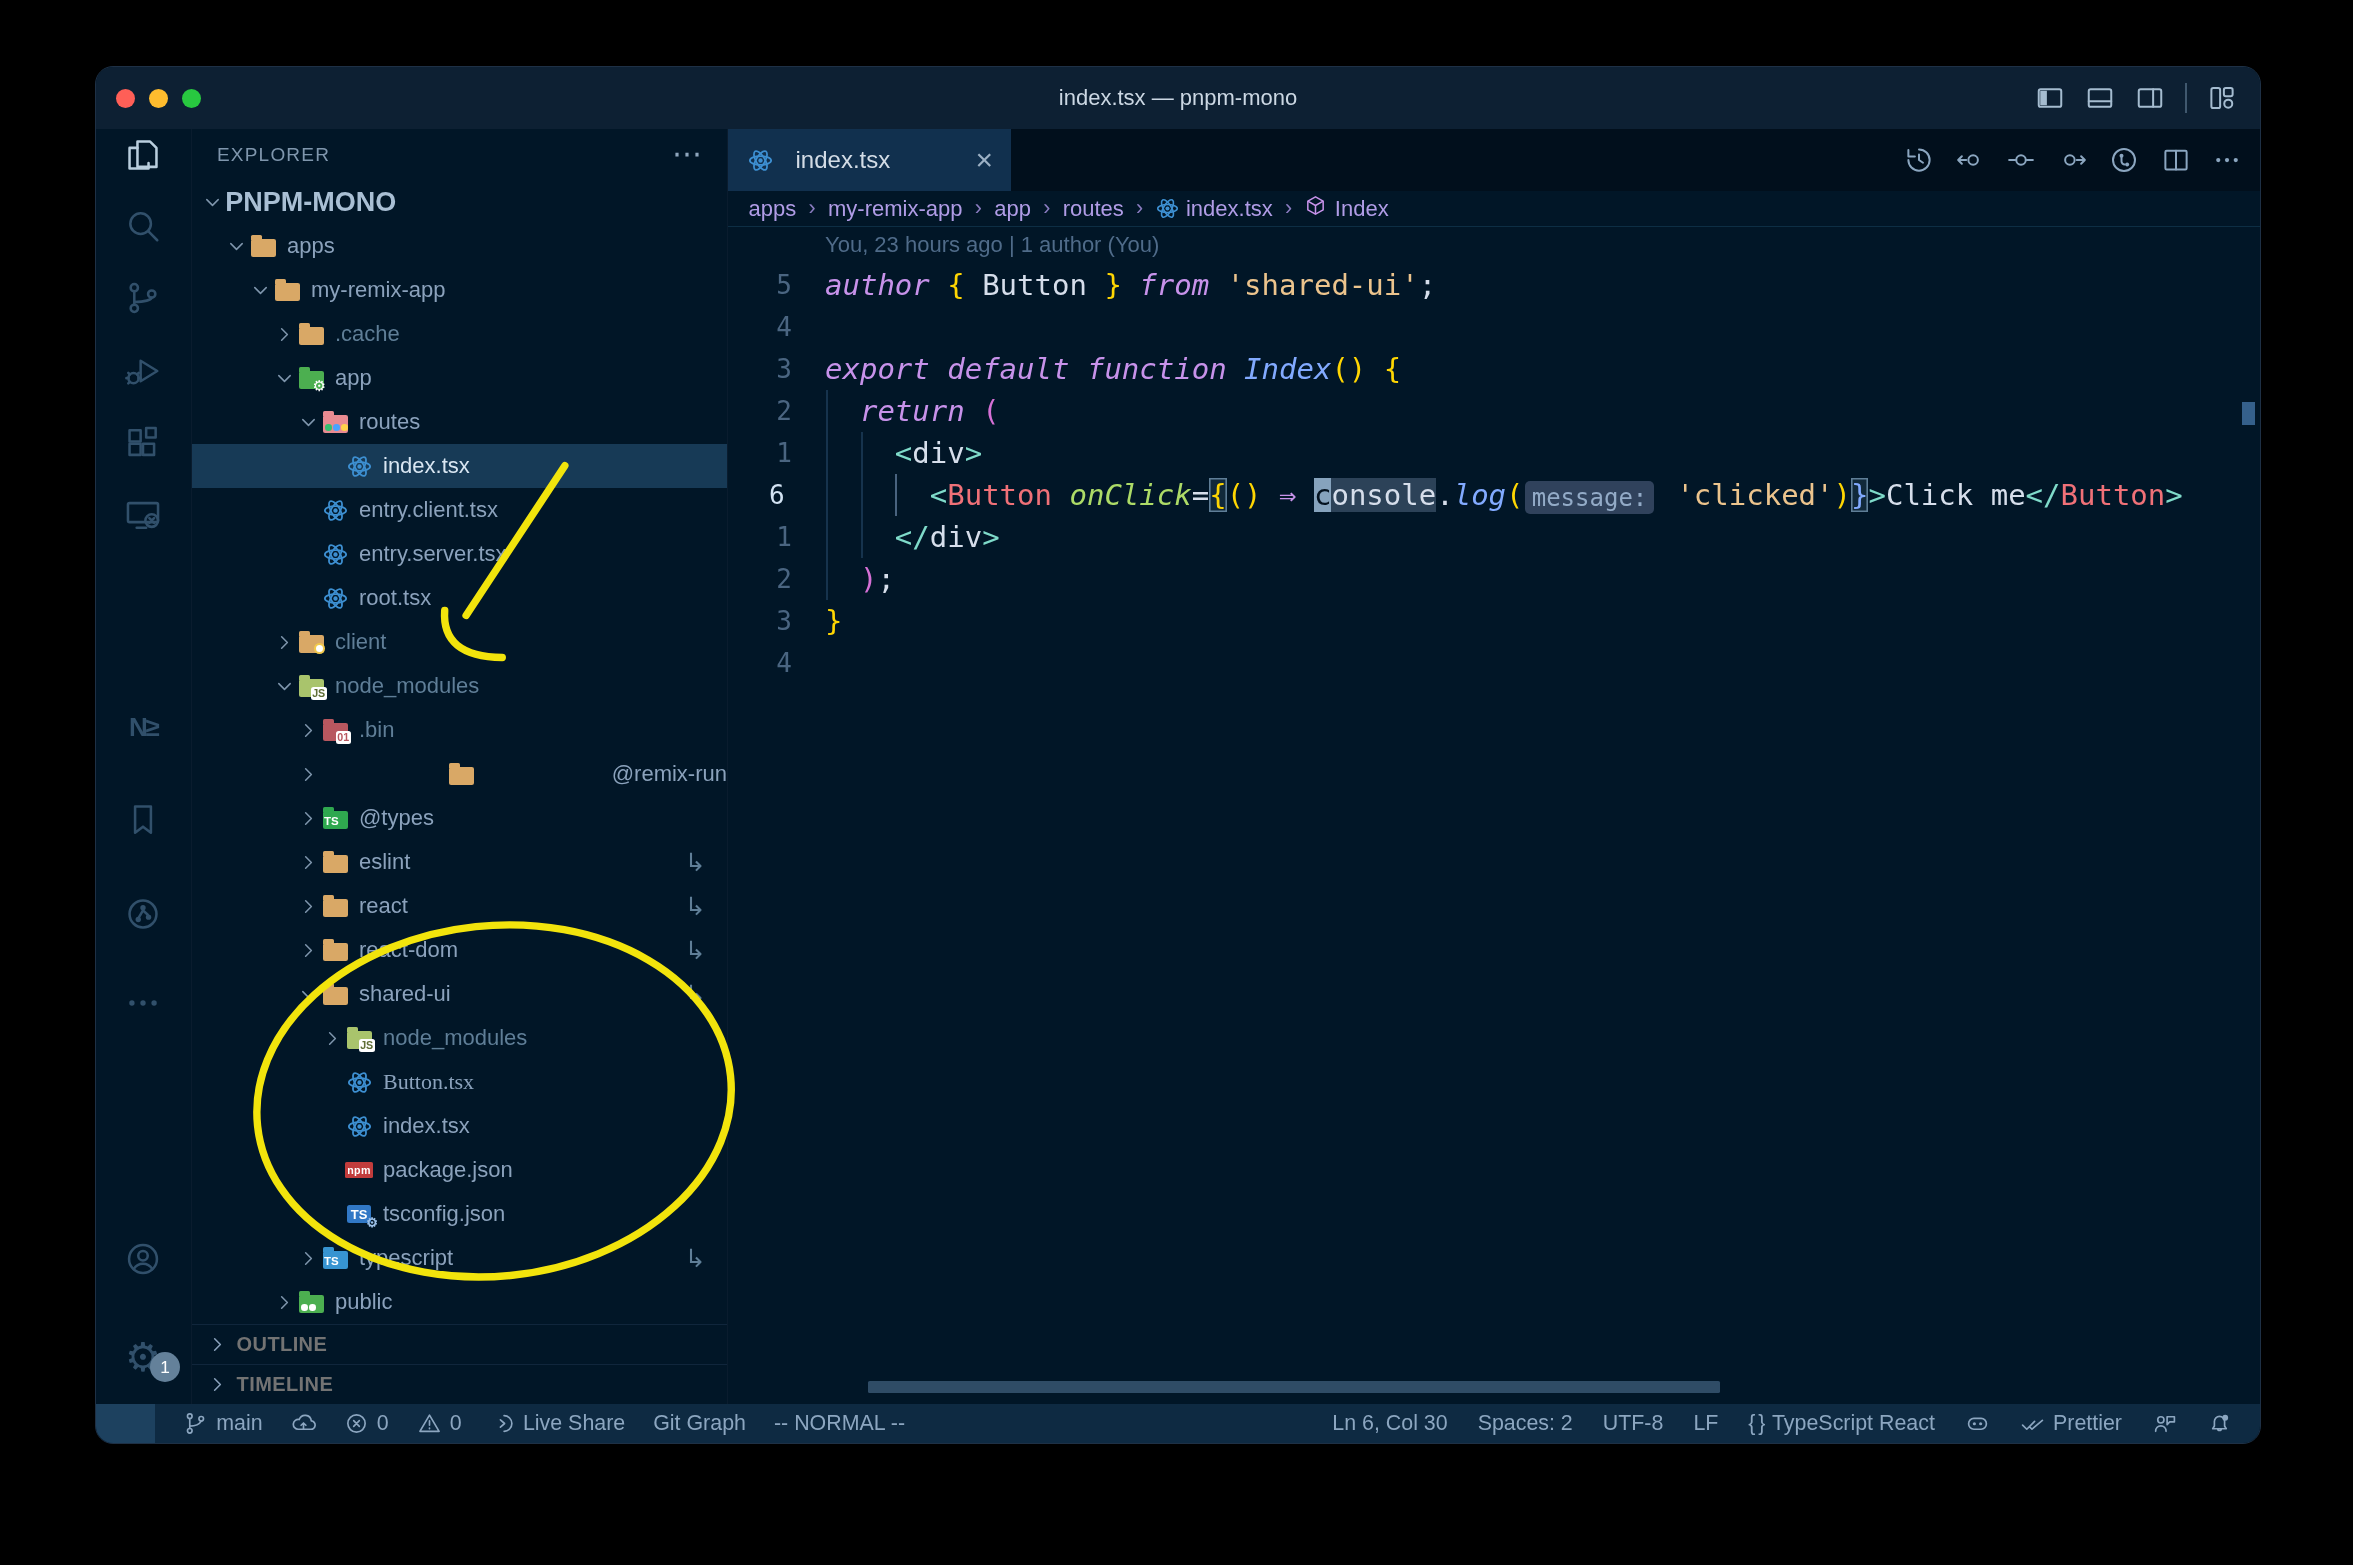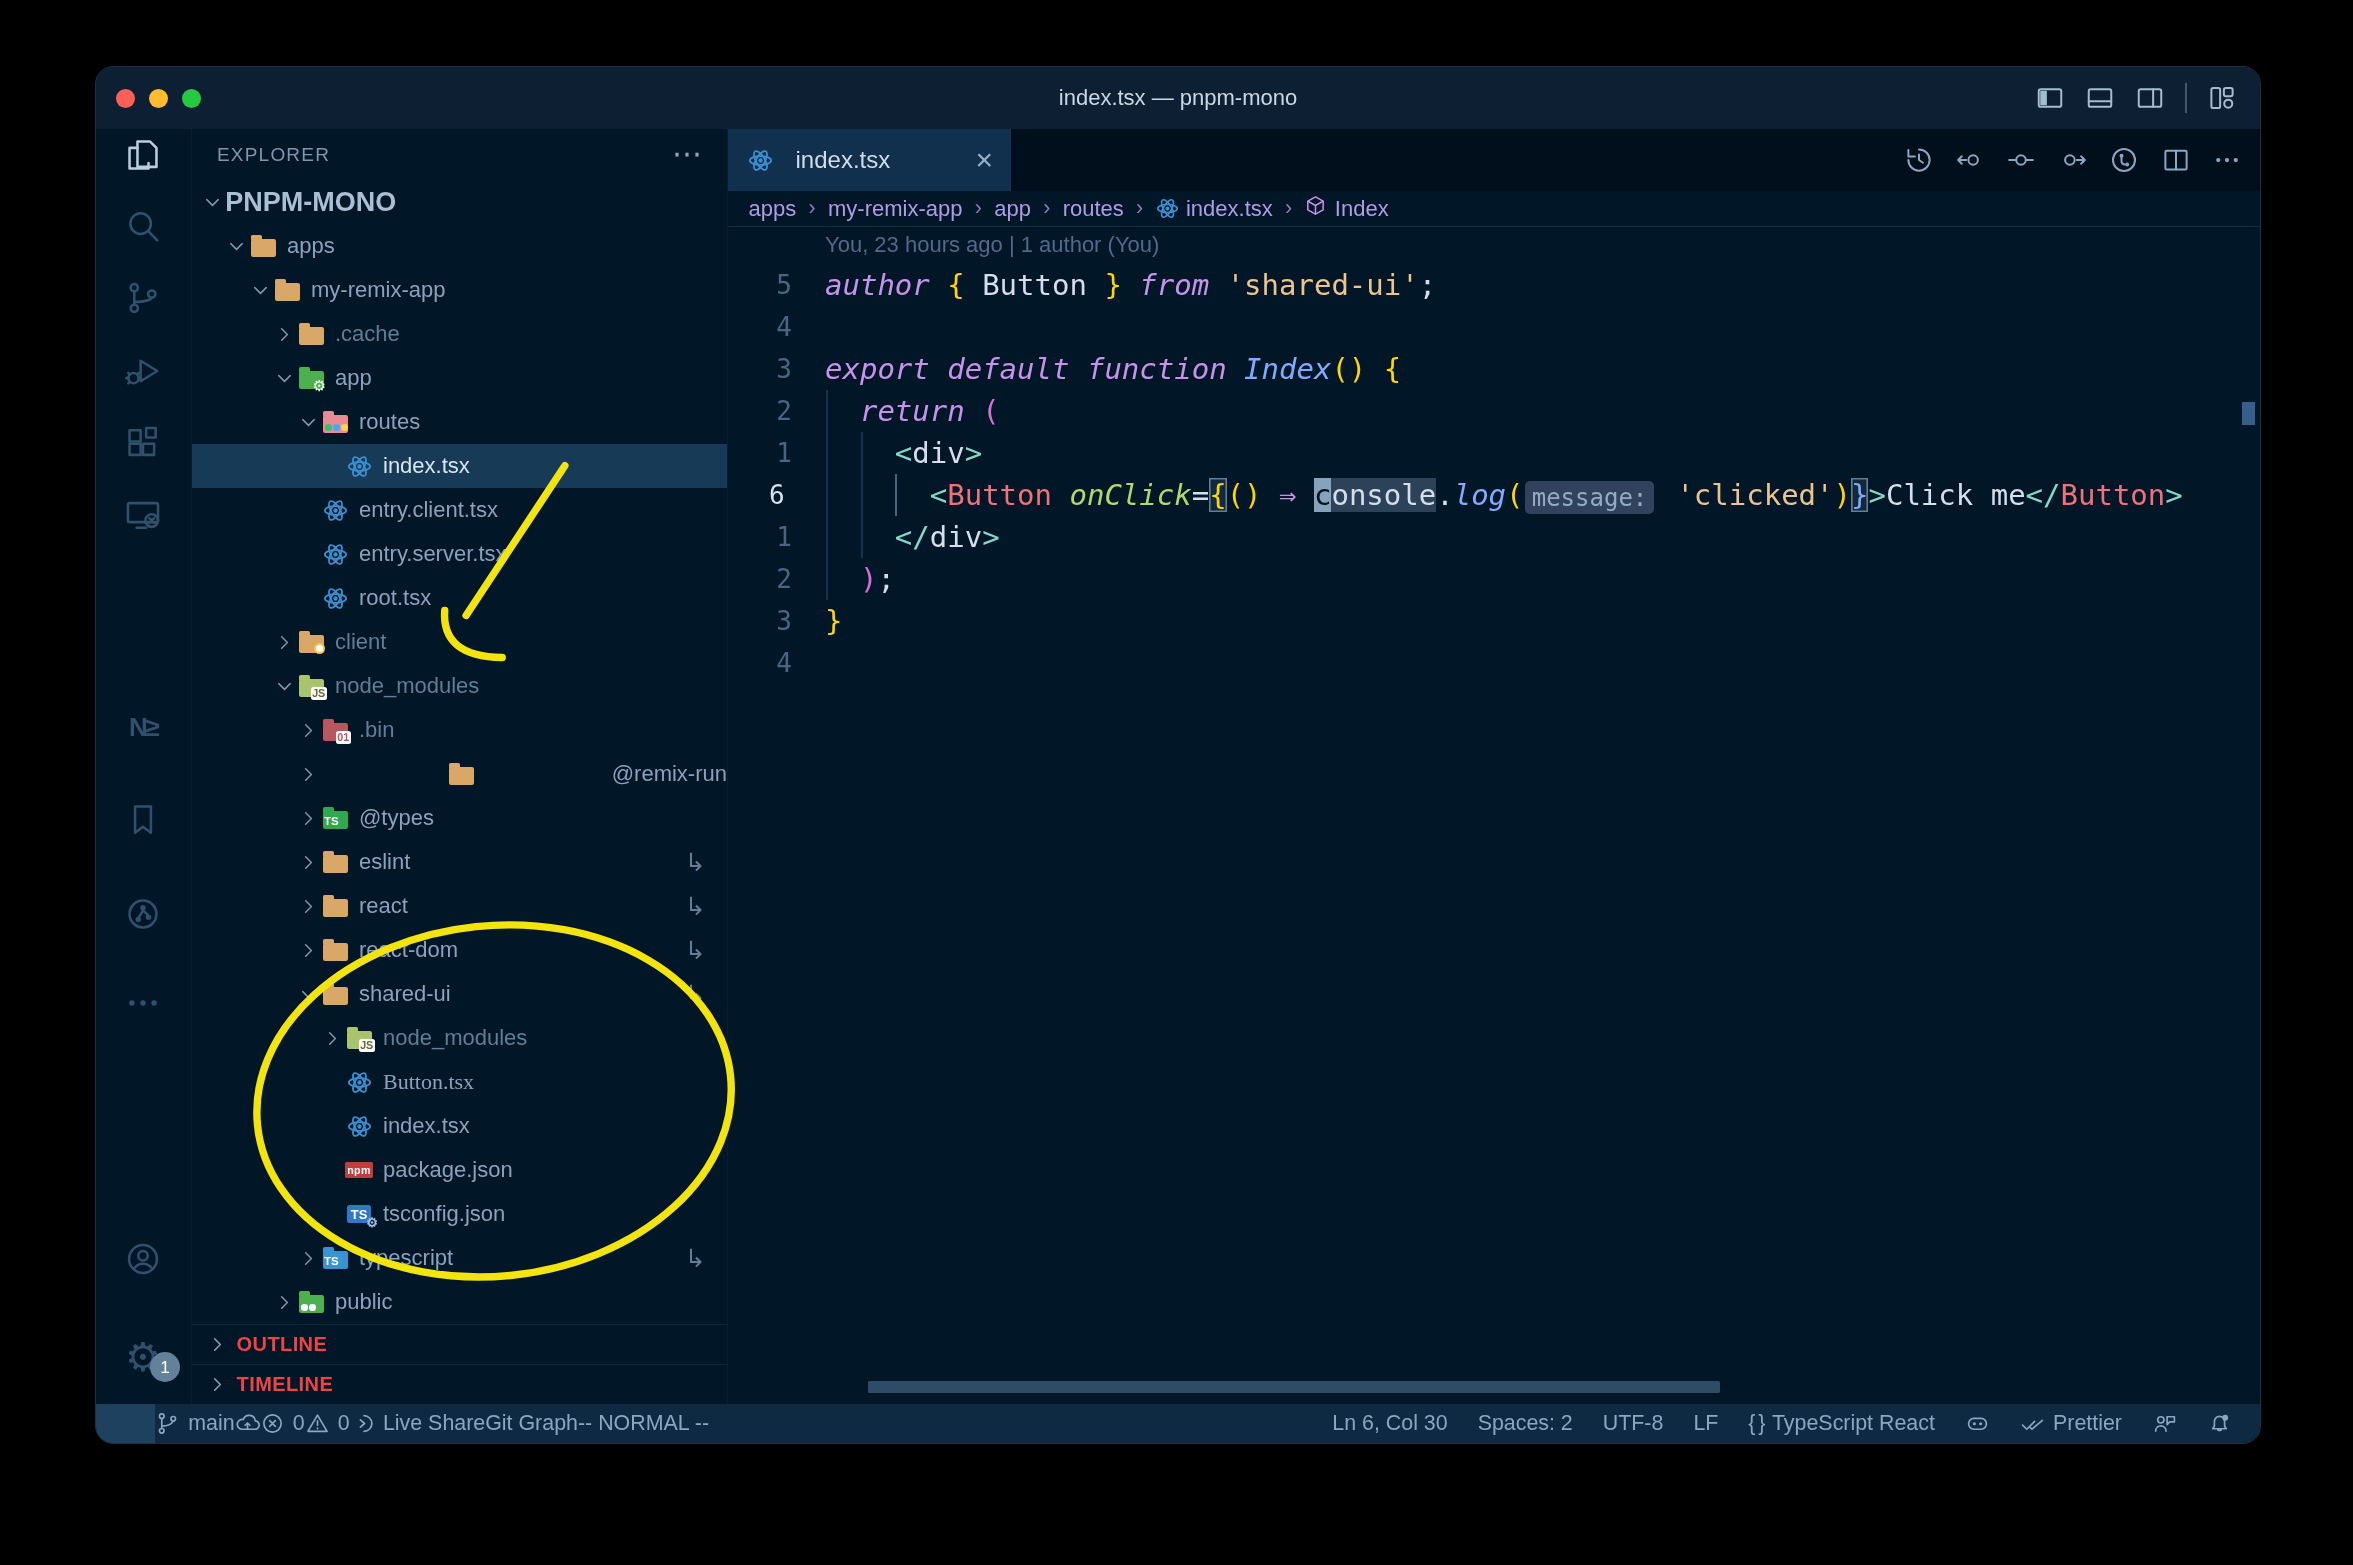--- a/index.html
+++ b/index.html
@@ -44,21 +44,21 @@
   .fb-ts{left:1.6px;bottom:0.8px;font-weight:bold;font-size:11.5px}
   .fb-chip{right:-3.3px;bottom:-3.3px;background:#fff;color:#5f6d35;font-weight:bold;font-size:10.7px;padding:0.8px 1.6px;border-radius:2.5px}
   .fb-circ{right:-1.6px;bottom:-1.6px;width:11.5px;height:11.5px;border-radius:50%;background:#fff;border:2.5px solid #f2c94c;box-sizing:border-box}
   .fb-dots{position:absolute;left:2.5px;bottom:1.6px;display:flex;gap:1.6px}
   .fb-dots i{width:6.6px;height:6.6px;border-radius:50%;display:block}
   .ratom{width:25px;height:25px;display:block}
   .npmtag{background:#c23c3c;color:#fff;font-weight:bold;font-size:10.7px;padding:1.6px 2.5px;border-radius:1.6px;letter-spacing:0.4px}
   .tstag{background:#3178c6;color:#fff;font-weight:bold;font-size:13px;padding:1.6px 4.1px;border-radius:2.5px;position:relative}
   .tsgear{position:absolute;right:-6.6px;bottom:-6.6px;font-size:13px;color:#9dc1e8}
   .sb-sections{position:absolute;bottom:0;left:0;right:0}
-  .sb-section{height:39px;border-top:0.8px solid #10263c;display:flex;align-items:center;padding-left:13px;color:#ef4444;font-weight:bold;font-size:20px;letter-spacing:0.4px;gap:6.6px;cursor:pointer}
+  .sb-section{height:39px;border-top:0.8px solid #10263c;display:flex;align-items:center;padding-left:13px;color:#737373;font-weight:bold;font-size:20px;letter-spacing:0.4px;gap:6.6px;cursor:pointer}
   .sb-section .chev{color:#8ba2bc}
   
   .editor{flex:1;position:relative;background:#011627;overflow:hidden}
   .tabs{height:62px;background:#010f1c;display:flex;align-items:stretch;position:relative}
   .tab{width:247px;background:#11304e;display:flex;align-items:center;padding:0 18px;gap:11.5px;cursor:pointer}
   .tab-label{font-size:24px;color:#d3dce6}
   .tab-close{margin-left:auto;color:#9db1c5;font-size:30px;line-height:30px;cursor:pointer}
   .ed-actions{position:absolute;right:18px;top:0;height:62px;display:flex;align-items:center;gap:21.4px;color:#8ba6c0}
   .ed-actions svg{width:30px;height:30px;display:block}
   .breadcrumb{height:35px;display:flex;align-items:center;padding-left:20.6px;gap:12.3px;font-size:22px;color:#b09ce6;border-bottom:0.8px solid #0d2e44}
@@ -85,21 +85,21 @@
   .tk-arrow{color:#c792ea}
   .tk-cursor{background:#86a3bd;color:#04121f}
   .tk-hl{color:#d6deeb;background:#2c4258}
   .tk-goldbox{color:#ffd602;box-shadow:inset 0 0 0 1.6px #5f7e97;background:rgba(95,126,151,.18)}
   .tk-bluebox{color:#82aaff;box-shadow:inset 0 0 0 1.6px #5f7e97;background:rgba(95,126,151,.18)}
   .tk-inlay{background:#30425c;color:#93abc7;border-radius:5px;padding:2.5px 6.6px;margin:0 5px 0 1.6px;font-size:24px}
   .hsb{position:absolute;left:140px;bottom:11.5px;width:852px;height:11.5px;background:rgba(93,130,166,.5);border-radius:1.6px;cursor:pointer}
   .ovr{position:absolute;right:5px;top:273px;width:13px;height:23px;background:#3e6d9d;opacity:.85}
   
   .statusbar{position:absolute;bottom:0;left:0;right:0;height:39px;background:#0e2a42;display:flex;align-items:center;font-size:21.4px;color:#8ca6c0;z-index:5}
-  .sb-left{display:flex;height:100%}
+  .sb-left{display:flex;gap:28px;height:100%}
   .remote-chip{background:#1d415f;height:100%;width:59px;display:flex;align-items:center;justify-content:center;color:#9db7ce;cursor:pointer}
   .sb-right{margin-left:auto;display:flex;align-items:center;gap:30px;padding-right:28px;height:100%}
   .st-item{display:flex;align-items:center;gap:8.2px;cursor:pointer;height:100%}
   .st-item svg{width:25px;height:25px;display:block}
   .bracesico{font-size:21.4px;letter-spacing:-1.6px}
   
   .annot{position:absolute;left:0;top:0;width:2354px;height:1565px;pointer-events:none;z-index:60}
   .annot path,.annot ellipse{fill:none;stroke-width:9;stroke-linecap:round}
 </style>
 </head>

